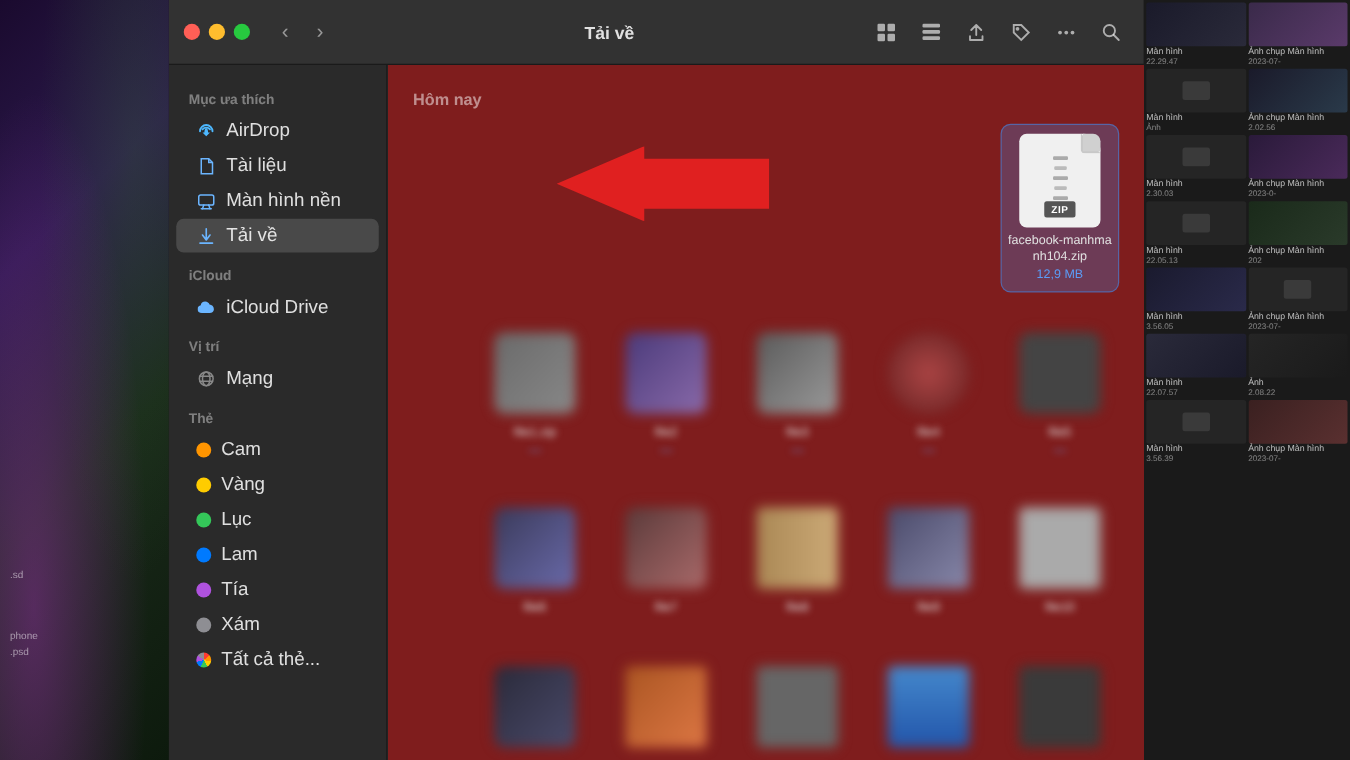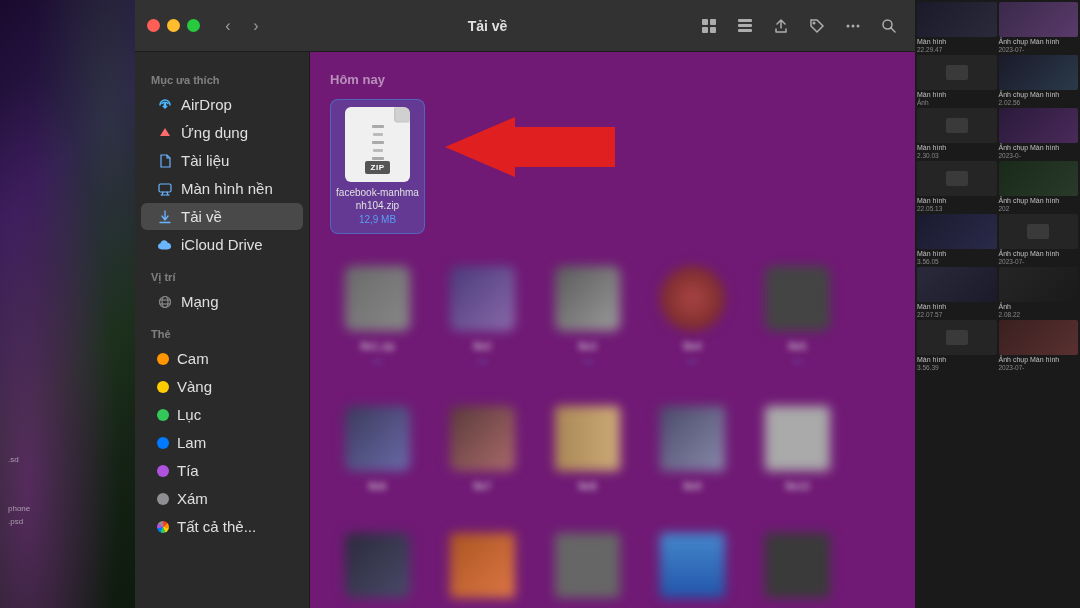--- a/index.html
+++ b/index.html
@@ -170,37 +170,38 @@
       height: 12px;
       border-radius: 50%;
       flex-shrink: 0;
     }
 
     
     .main-content {
       flex: 1;
       overflow-y: auto;
       padding: 16px 20px;
-      background: #701a75;
+      background: #7f1d1d;
     }
 
     .section-header {
       font-size: 13px;
       font-weight: 700;
       color: rgba(255,255,255,0.5);
       margin-bottom: 12px;
       margin-top: 4px;
     }
 
     
     .file-grid {
       display: flex;
       flex-wrap: wrap;
       gap: 10px;
       margin-bottom: 20px;
+      justify-content: flex-end;
     }
 
     
     .file-item {
       width: 95px;
       display: flex;
       flex-direction: column;
       align-items: center;
       padding: 8px 4px;
       border-radius: 8px;
@@ -377,28 +378,20 @@
           <svg width="14" height="14" viewBox="0 0 14 14" fill="none">
             <path d="M7 11 L4 8 L5.5 8 C5.5 6.07 6.07 4.5 7 4.5 C7.93 4.5 8.5 6.07 8.5 8 L10 8 Z" fill="#4db8ff"></path>
             <path d="M2 7 A5 5 0 0 1 12 7" stroke="#4db8ff" stroke-width="1.5" fill="none" stroke-linecap="round"></path>
             <path d="M4 5.5 A4 4 0 0 1 10 5.5" stroke="#4db8ff" stroke-width="1.5" fill="none" stroke-linecap="round"></path>
           </svg>
         </div>
         <span class="sidebar-label">AirDrop</span>
       </div>
 
 
-      <div class="sidebar-item">
-        <div class="sidebar-icon" style="color:#ff6b6b;">
-          <svg width="14" height="14" viewBox="0 0 14 14" fill="none">
-            <path d="M2 10 L7 2 L12 10 Z" fill="#ff6b6b"></path>
-          </svg>
-        </div>
-        <span class="sidebar-label">Ứng dụng</span>
-      </div>
 
       <div class="sidebar-item">
         <div class="sidebar-icon" style="color:#6bb5ff;">
           <svg width="14" height="14" viewBox="0 0 14 14" fill="none">
             <path d="M3 1 L9 1 L12 4 L12 13 L3 13 Z" stroke="#6bb5ff" stroke-width="1.2" fill="none"></path>
             <path d="M9 1 L9 4 L12 4" stroke="#6bb5ff" stroke-width="1.2" fill="none"></path>
           </svg>
         </div>
         <span class="sidebar-label">Tài liệu</span>
       </div>
@@ -418,20 +411,21 @@
       <div class="sidebar-item active">
         <div class="sidebar-icon" style="color:#6bb5ff;">
           <svg width="14" height="14" viewBox="0 0 14 14" fill="none">
             <path d="M7 1 L7 9 M4 6 L7 10 L10 6" stroke="#6bb5ff" stroke-width="1.3" stroke-linecap="round" stroke-linejoin="round" fill="none"></path>
             <line x1="2" y1="12.5" x2="12" y2="12.5" stroke="#6bb5ff" stroke-width="1.3" stroke-linecap="round"></line>
           </svg>
         </div>
         <span class="sidebar-label">Tải về</span>
       </div>
 
+      <div class="sidebar-section-header">iCloud</div>
 
       <div class="sidebar-item">
         <div class="sidebar-icon" style="color:#6bb5ff;">
           <svg width="14" height="14" viewBox="0 0 16 12" fill="none">
             <path d="M4 11 C1.5 11 0 9.5 0 7.5 C0 5.5 1.5 4.2 3 4 C3 2 4.8 0.5 7 0.5 C9 0.5 10.5 1.7 11 3.3 C13 3.5 15 5 15 7.5 C15 9.5 13.5 11 11 11 Z" fill="#6bb5ff"></path>
           </svg>
         </div>
         <span class="sidebar-label">iCloud Drive</span>
       </div>
 

